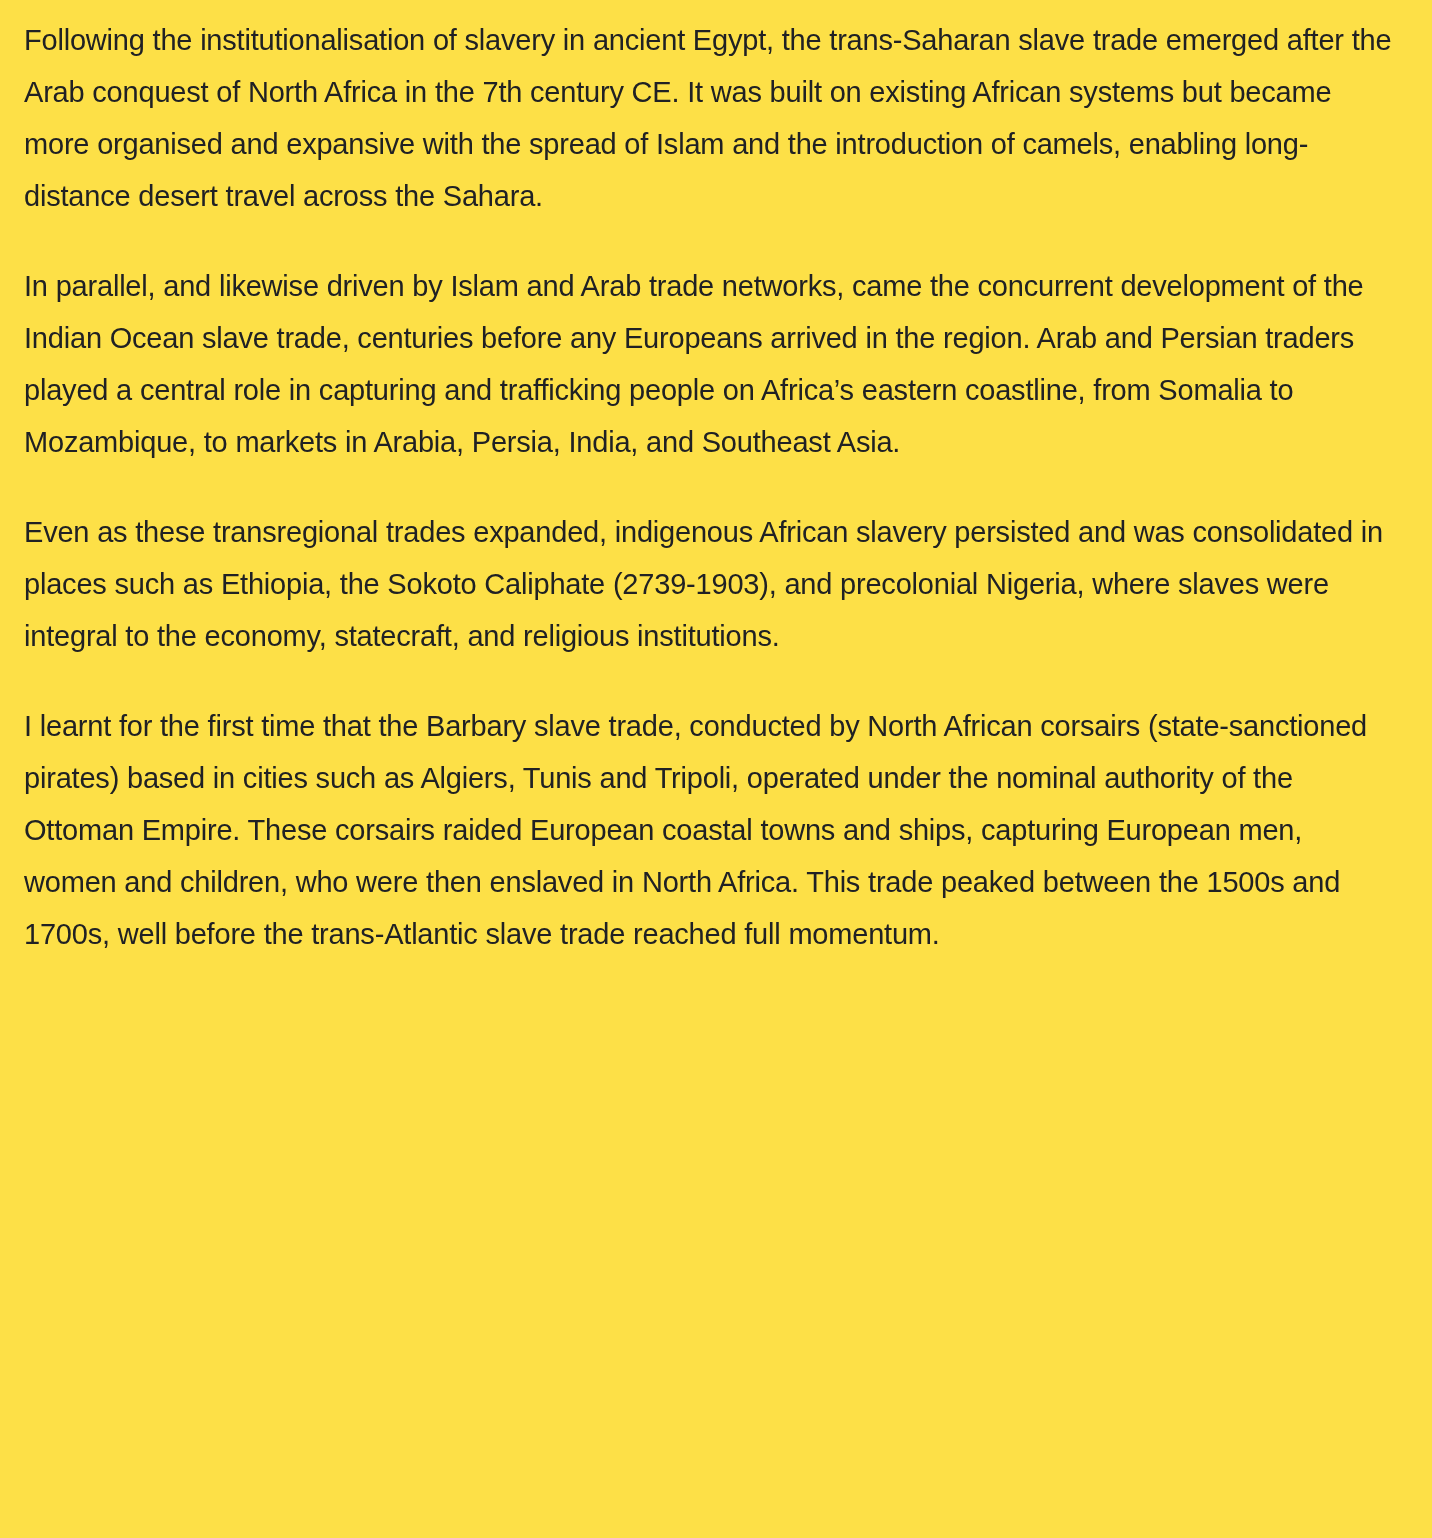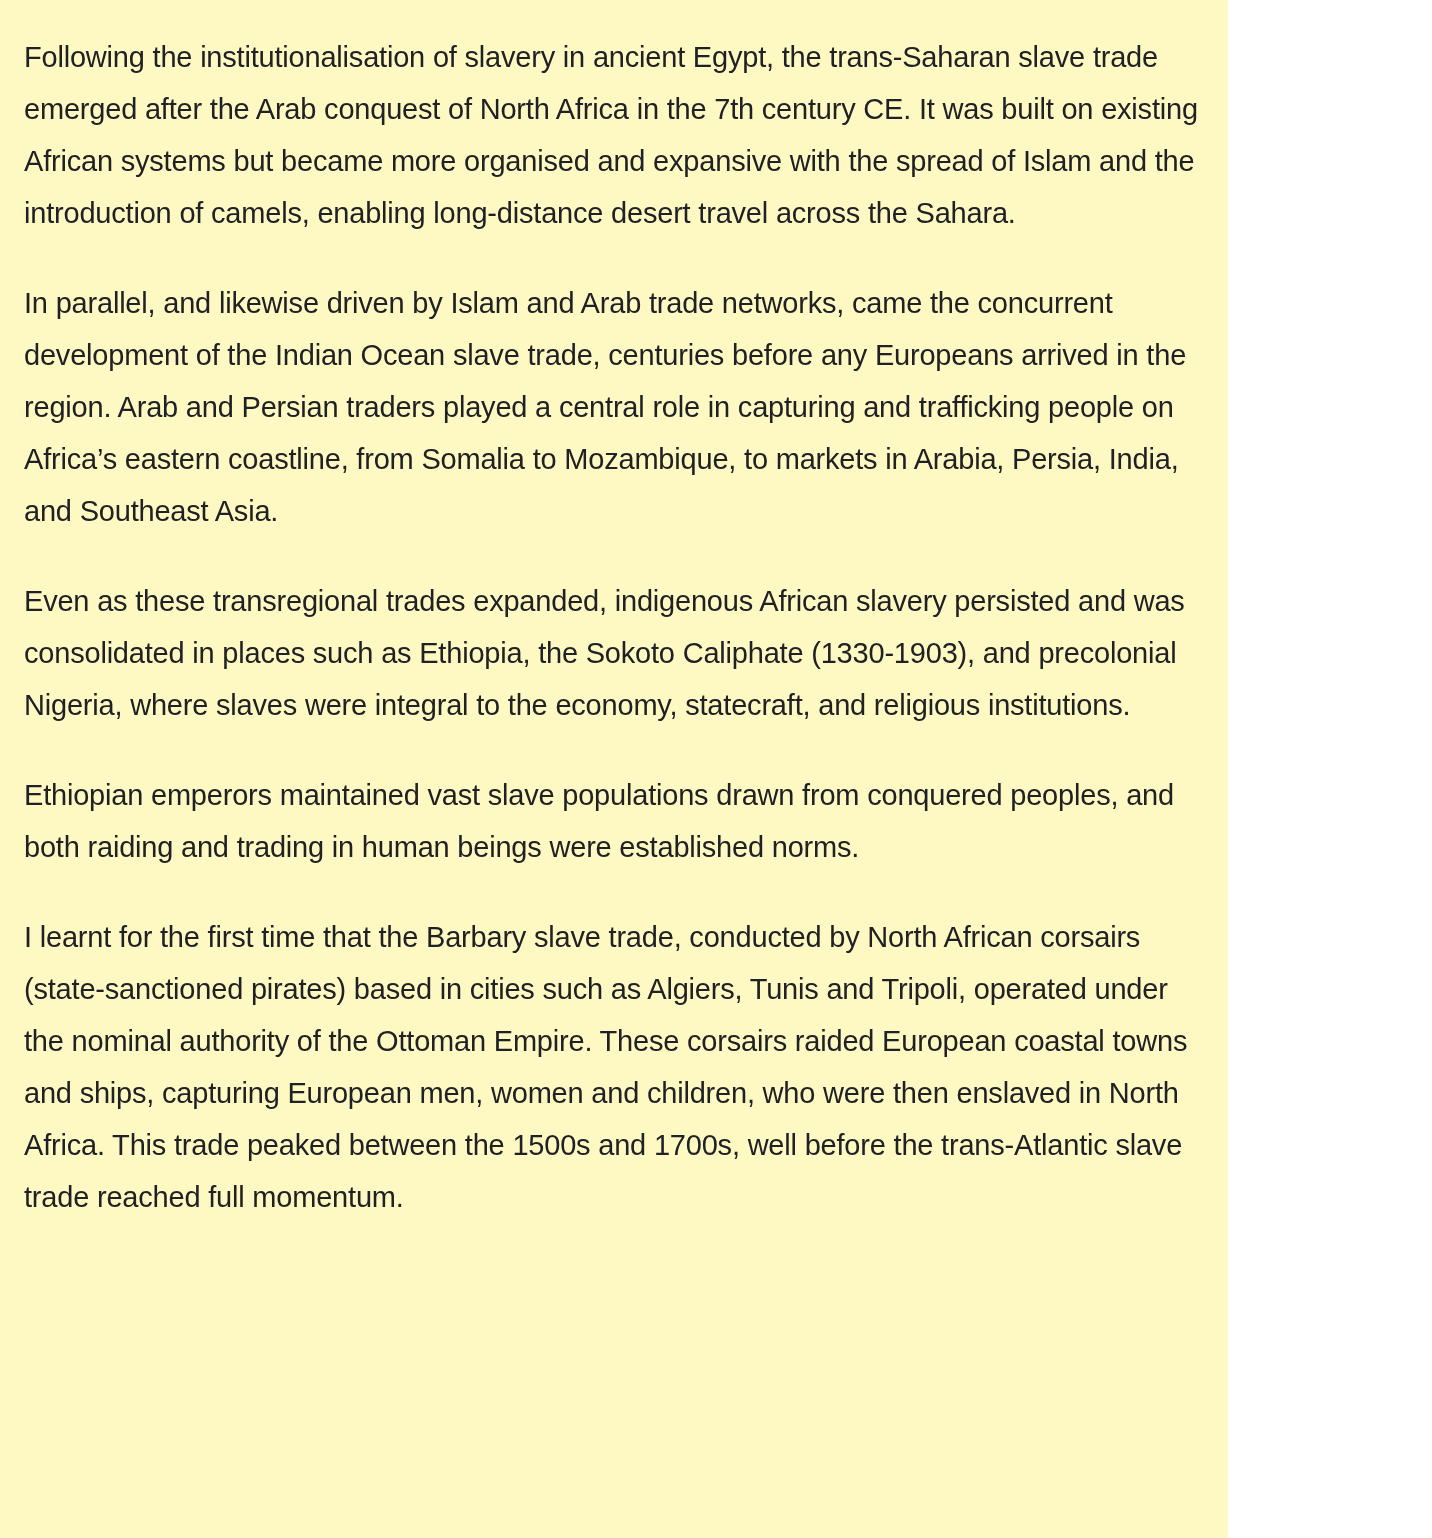--- a/index.html
+++ b/index.html
@@ -2,24 +2,24 @@
 <html><head>
 <meta charset="utf-8">
 <style>
   html, body {
     margin: 0;
     padding: 0;
     background: #ffffff;
   }
   .article {
     box-sizing: border-box;
-    width: 1228px;
+    width: 1432px;
     min-height: 1538px;
-    padding: 31px 24px 10px 24px;
-    background: #fef9c3;
+    padding: 14px 24px 10px 24px;
+    background: #fde047;
   }
   .paragraph {
     font-family: "Liberation Sans", "DejaVu Sans", sans-serif;
     font-size: 29px;
     line-height: 52px;
     letter-spacing: -0.2px;
     color: #202124;
     margin: 0 0 38px 0;
     max-width: 1372px;
     text-align: left;
@@ -27,16 +27,15 @@
   .paragraph:last-child {
     margin-bottom: 0;
   }
 </style>
 </head>
 <body>
 
 <div class="article">
   <p class="paragraph">Following the institutionalisation of slavery in ancient Egypt, the trans-Saharan slave trade emerged after the Arab conquest of North Africa in the 7th century CE. It was built on existing African systems but became more organised and expansive with the spread of Islam and the introduction of camels, enabling long-distance desert travel across the Sahara.</p>
   <p class="paragraph">In parallel, and likewise driven by Islam and Arab trade networks, came the concurrent development of the Indian Ocean slave trade, centuries before any Europeans arrived in the region. Arab and Persian traders played a central role in capturing and trafficking people on Africa’s eastern coastline, from Somalia to Mozambique, to markets in Arabia, Persia, India, and Southeast Asia.</p>
-  <p class="paragraph">Even as these transregional trades expanded, indigenous African slavery persisted and was consolidated in places such as Ethiopia, the Sokoto Caliphate (1330-1903), and precolonial Nigeria, where slaves were integral to the economy, statecraft, and religious institutions.</p>
-  <p class="paragraph">Ethiopian emperors maintained vast slave populations drawn from conquered peoples, and both raiding and trading in human beings were established norms.</p>
+  <p class="paragraph">Even as these transregional trades expanded, indigenous African slavery persisted and was consolidated in places such as Ethiopia, the Sokoto Caliphate (2739-1903), and precolonial Nigeria, where slaves were integral to the economy, statecraft, and religious institutions.</p>
   <p class="paragraph">I learnt for the first time that the Barbary slave trade, conducted by North African corsairs (state-sanctioned pirates) based in cities such as Algiers, Tunis and Tripoli, operated under the nominal authority of the Ottoman Empire. These corsairs raided European coastal towns and ships, capturing European men, women and children, who were then enslaved in North Africa. This trade peaked between the 1500s and 1700s, well before the trans-Atlantic slave trade reached full momentum.</p>
 </div>
 
 </body></html>

